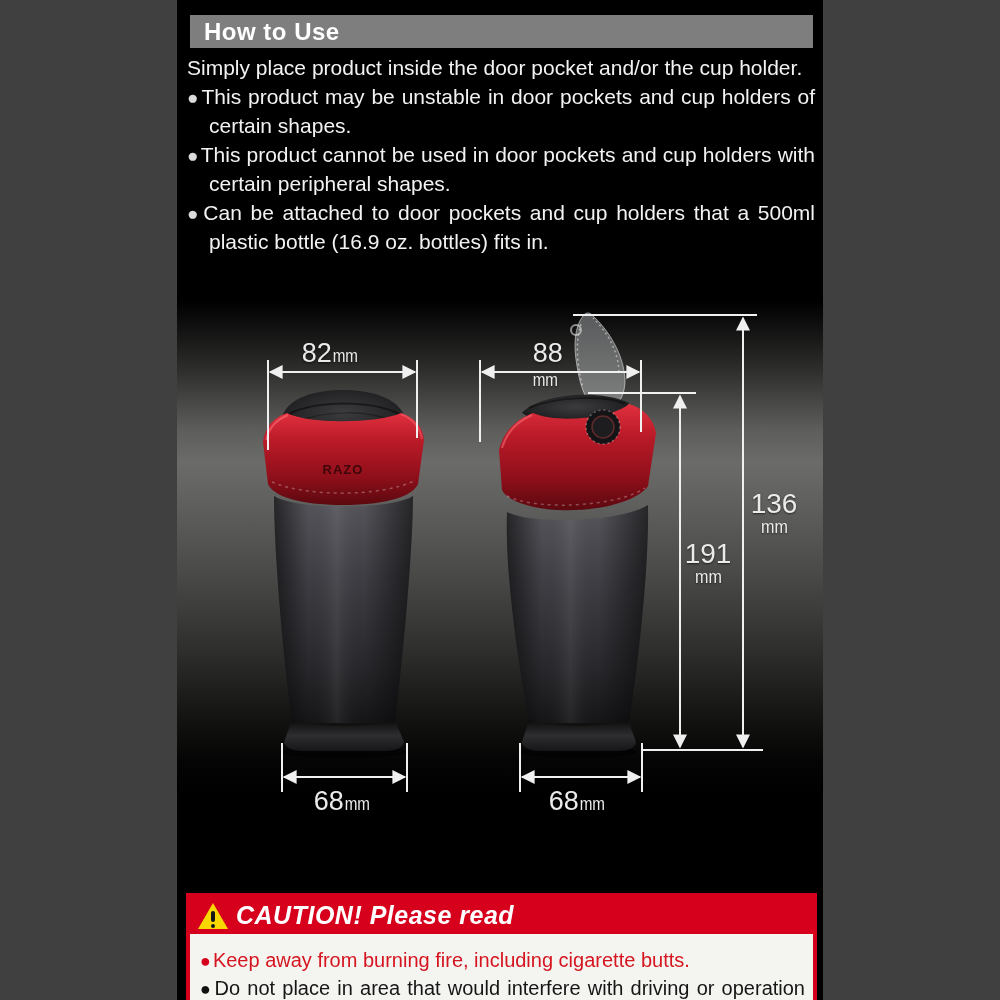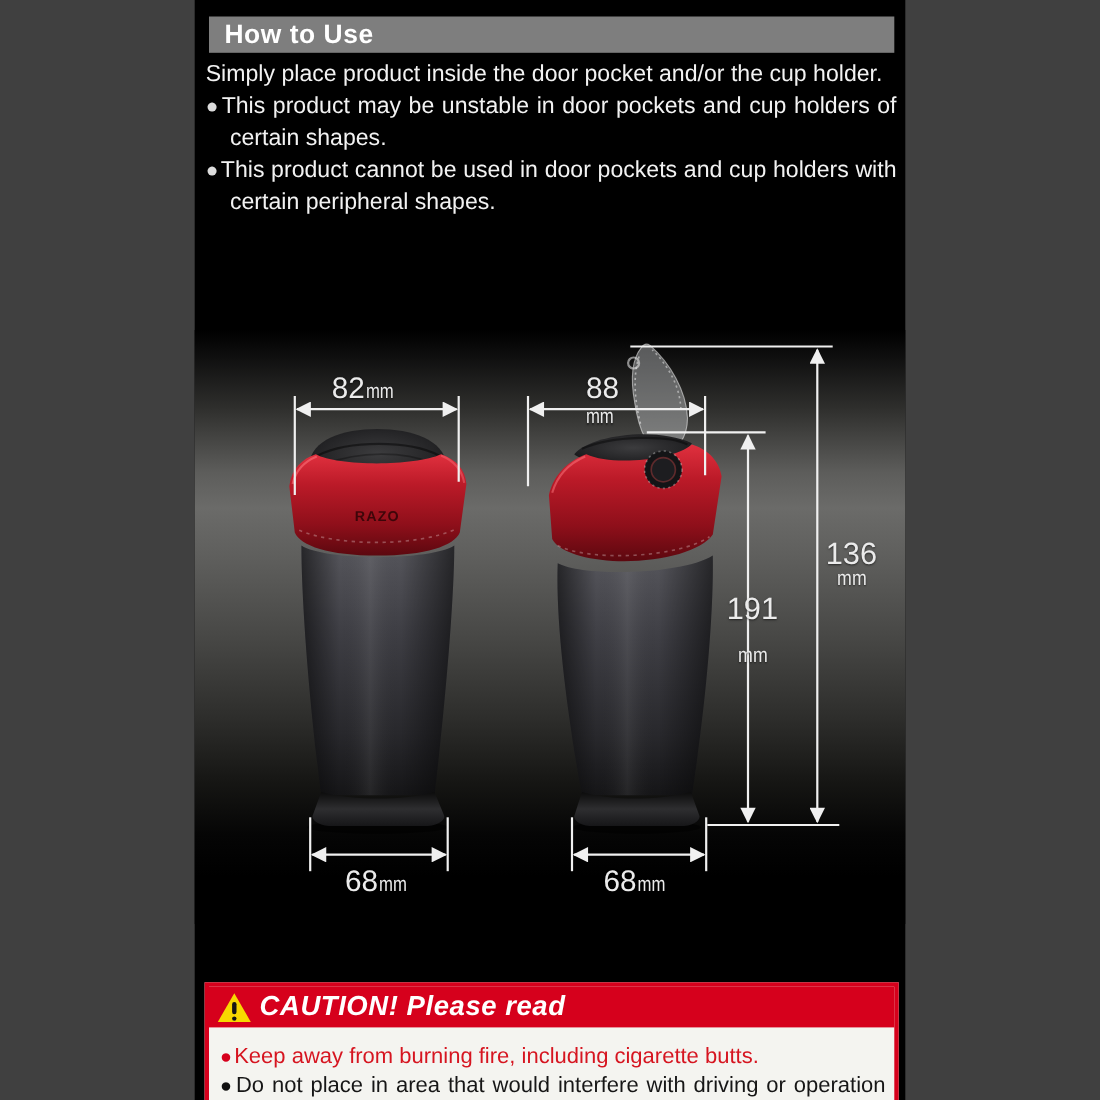--- a/index.html
+++ b/index.html
@@ -59,20 +59,21 @@
   <div class="column">
 
     <div class="htu-bar">
       <span>How to Use</span>
     </div>
 
     <div class="copy">
       <p class="intro">Simply place product inside the door pocket and/or the cup holder.</p>
       <p class="bullet">This product may be unstable in door pockets and cup holders of certain shapes.</p>
       <p class="bullet">This product cannot be used in door pockets and cup holders with certain peripheral shapes.</p>
+      <p class="bullet">Can be attached to door pockets and cup holders that a 500ml plastic bottle (16.9 oz. bottles) fits in.</p>
     </div>
 
     <div class="photo">
       <svg width="646" height="540" viewBox="0 0 646 540">
         <defs>
           <linearGradient id="gBody" x1="0" y1="0" x2="0" y2="1">
             <stop offset="0" stop-color="#56565c"></stop>
               <stop offset="0.35" stop-color="#3e3e44"></stop>
             <stop offset="0.75" stop-color="#28282c"></stop>
               <stop offset="1" stop-color="#151517"></stop>
@@ -175,21 +176,21 @@
           <span class="unit">mm</span>
       </div>
       <div class="dim-label" style="left:371px;top:38px;flex-direction:column;">
         <span class="num">88</span>
           <span class="unit">mm</span>
       </div>
       <div class="dim-label stacked" style="left:597px;top:190px;">
         <span class="num">136</span>
           <span class="unit">mm</span>
       </div>
-      <div class="dim-label stacked" style="left:507px;top:240px;gap:20px;">
+      <div class="dim-label stacked" style="left:531px;top:240px;">
         <span class="num">191</span>
           <span class="unit">mm</span>
       </div>
       <div class="dim-label" style="left:168px;top:486px;">
         <span class="num">68</span>
           <span class="unit">mm</span>
       </div>
       <div class="dim-label" style="left:403px;top:486px;">
         <span class="num">68</span>
           <span class="unit">mm</span>

